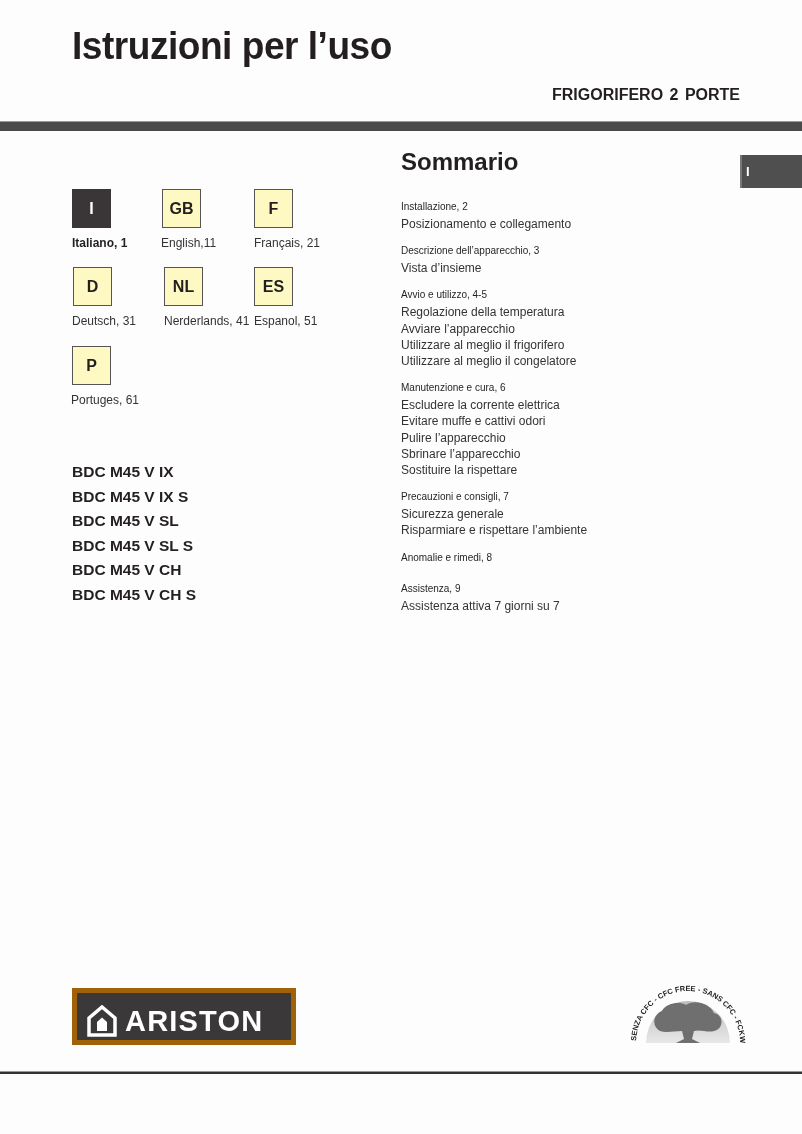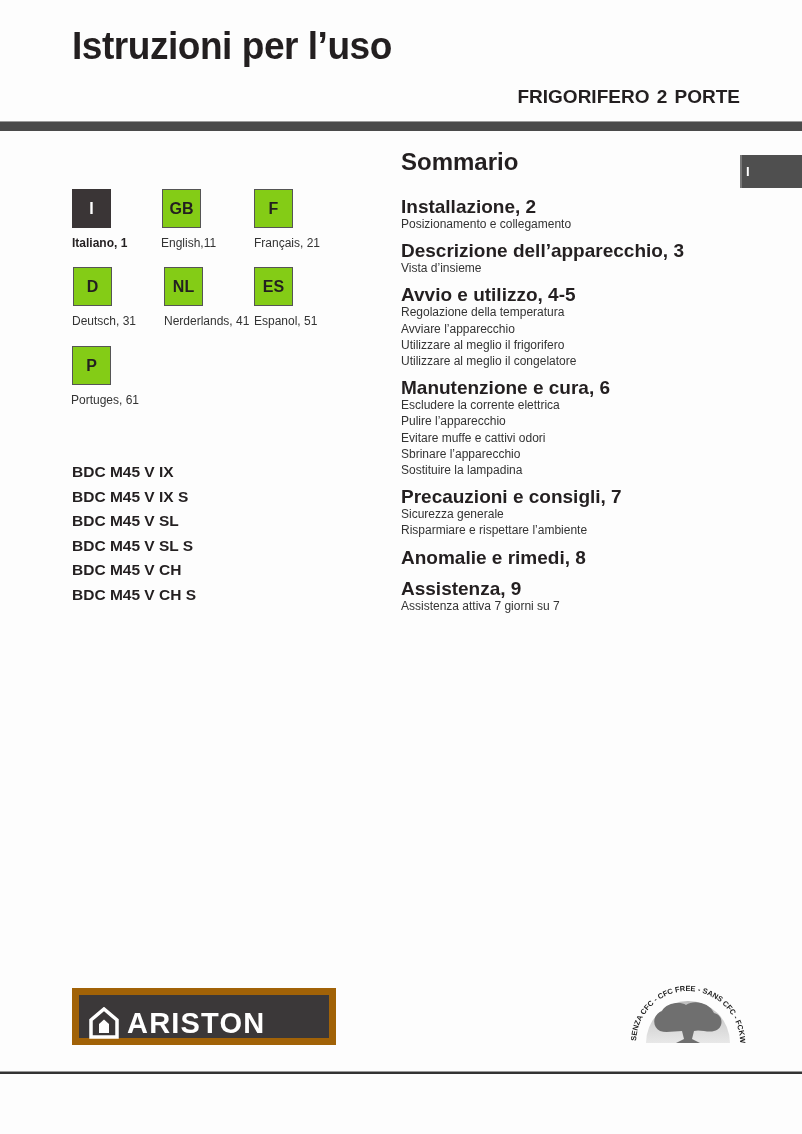--- a/index.html
+++ b/index.html
@@ -8,55 +8,55 @@
     background: #fdfdfd;
     font-family: "Liberation Sans", sans-serif;
     color: #231f20;
   }
   .abs { position: absolute; }
   .title {
     left: 72px; top: 24px; font-size: 39px; font-weight: bold; letter-spacing: -0.5px;
     color: #231f20; transform: scaleX(0.95); transform-origin: left;
   }
   .subtitle {
-    right: 62px; top: 86px; font-size: 19px; font-weight: bold; color: #231f20;
+    right: 62px; top: 86px; font-size: 16px; font-weight: bold; color: #231f20;
     word-spacing: 2px;
   }
   .top-bar {
     left: 0; top: 121px; width: 802px; height: 9px;
     background: #4a4a4a; border-top: 1px solid #9a9a9a;
   }
   .lang-tab {
     left: 740px; top: 155px; width: 62px; height: 33px; background: #4f4f4f;
     border-left: 2px solid #777;
   }
   .lang-tab span {
     position: absolute; left: 4px; top: 9px; color: #fff; font-weight: bold; font-size: 13px;
   }
   .lang-box {
-    width: 37px; height: 37px; border: 1px solid #555; background: #84cc16;
+    width: 37px; height: 37px; border: 1px solid #555; background: #fef9c3;
     display: flex; align-items: center; justify-content: center;
     font-weight: bold; font-size: 16px; color: #231f20; box-sizing: content-box;
   }
   .lang-box.active { background: #3a3536; border-color: #3a3536; color: #fff; }
   .lang-label { font-size: 12px; color: #333; white-space: nowrap; }
   .lang-label.active { font-weight: bold; color: #231f20; }
   .models { left: 72px; top: 462px; }
   .model {
     font-size: 15.5px; font-weight: bold; height: 24.5px; line-height: 20px;
     color: #231f20; white-space: nowrap;
   }
   .toc { left: 401px; top: 148px; width: 330px; }
   .toc-title { font-size: 24px; font-weight: bold; margin-bottom: 22px; }
   .toc-section { margin-bottom: 10px; }
-  .toc-head { font-size: 19px; font-weight: bold; line-height: 18px; }
+  .toc-head { font-size: 10px; font-weight: normal; line-height: 18px; }
   .toc-item { font-size: 12px; line-height: 16.2px; color: #333; }
   .logo {
-    left: 72px; top: 988px; width: 264px; height: 57px; background: #3b3839;
-    border: 7px solid #a16207; box-sizing: border-box;
+    left: 72px; top: 988px; width: 224px; height: 57px; background: #3b3839;
+    border: 5px solid #a16207; box-sizing: border-box;
   }
   .logo-text {
     position: absolute; left: 48px; top: 12px; color: #fff; font-size: 29px;
     font-weight: bold; letter-spacing: 1.2px;
   }
   .logo-icon { position: absolute; left: 9px; top: 12px; }
   .cfc { left: 628px; top: 985px; width: 120px; height: 62px; }
   .bottom-rule {
     left: 0; top: 1071px; width: 802px; height: 2px; background: #333;
     border-top: 1px solid #999;
@@ -120,24 +120,24 @@
     <div class="toc-head">Avvio e utilizzo, 4-5</div>
     <div class="toc-item">Regolazione della temperatura</div>
     <div class="toc-item">Avviare l’apparecchio</div>
     <div class="toc-item">Utilizzare al meglio il frigorifero</div>
     <div class="toc-item">Utilizzare al meglio il congelatore</div>
   </div>
 
   <div class="toc-section">
     <div class="toc-head">Manutenzione e cura, 6</div>
     <div class="toc-item">Escludere la corrente elettrica</div>
+    <div class="toc-item">Evitare muffe e cattivi odori</div>
     <div class="toc-item">Pulire l’apparecchio</div>
-    <div class="toc-item">Evitare muffe e cattivi odori</div>
     <div class="toc-item">Sbrinare l’apparecchio</div>
-    <div class="toc-item">Sostituire la lampadina</div>
+    <div class="toc-item">Sostituire la rispettare</div>
   </div>
 
   <div class="toc-section">
     <div class="toc-head">Precauzioni e consigli, 7</div>
     <div class="toc-item">Sicurezza generale</div>
     <div class="toc-item">Risparmiare e rispettare l’ambiente</div>
   </div>
 
   <div class="toc-section" style="margin-bottom:13px;">
     <div class="toc-head">Anomalie e rimedi, 8</div>

